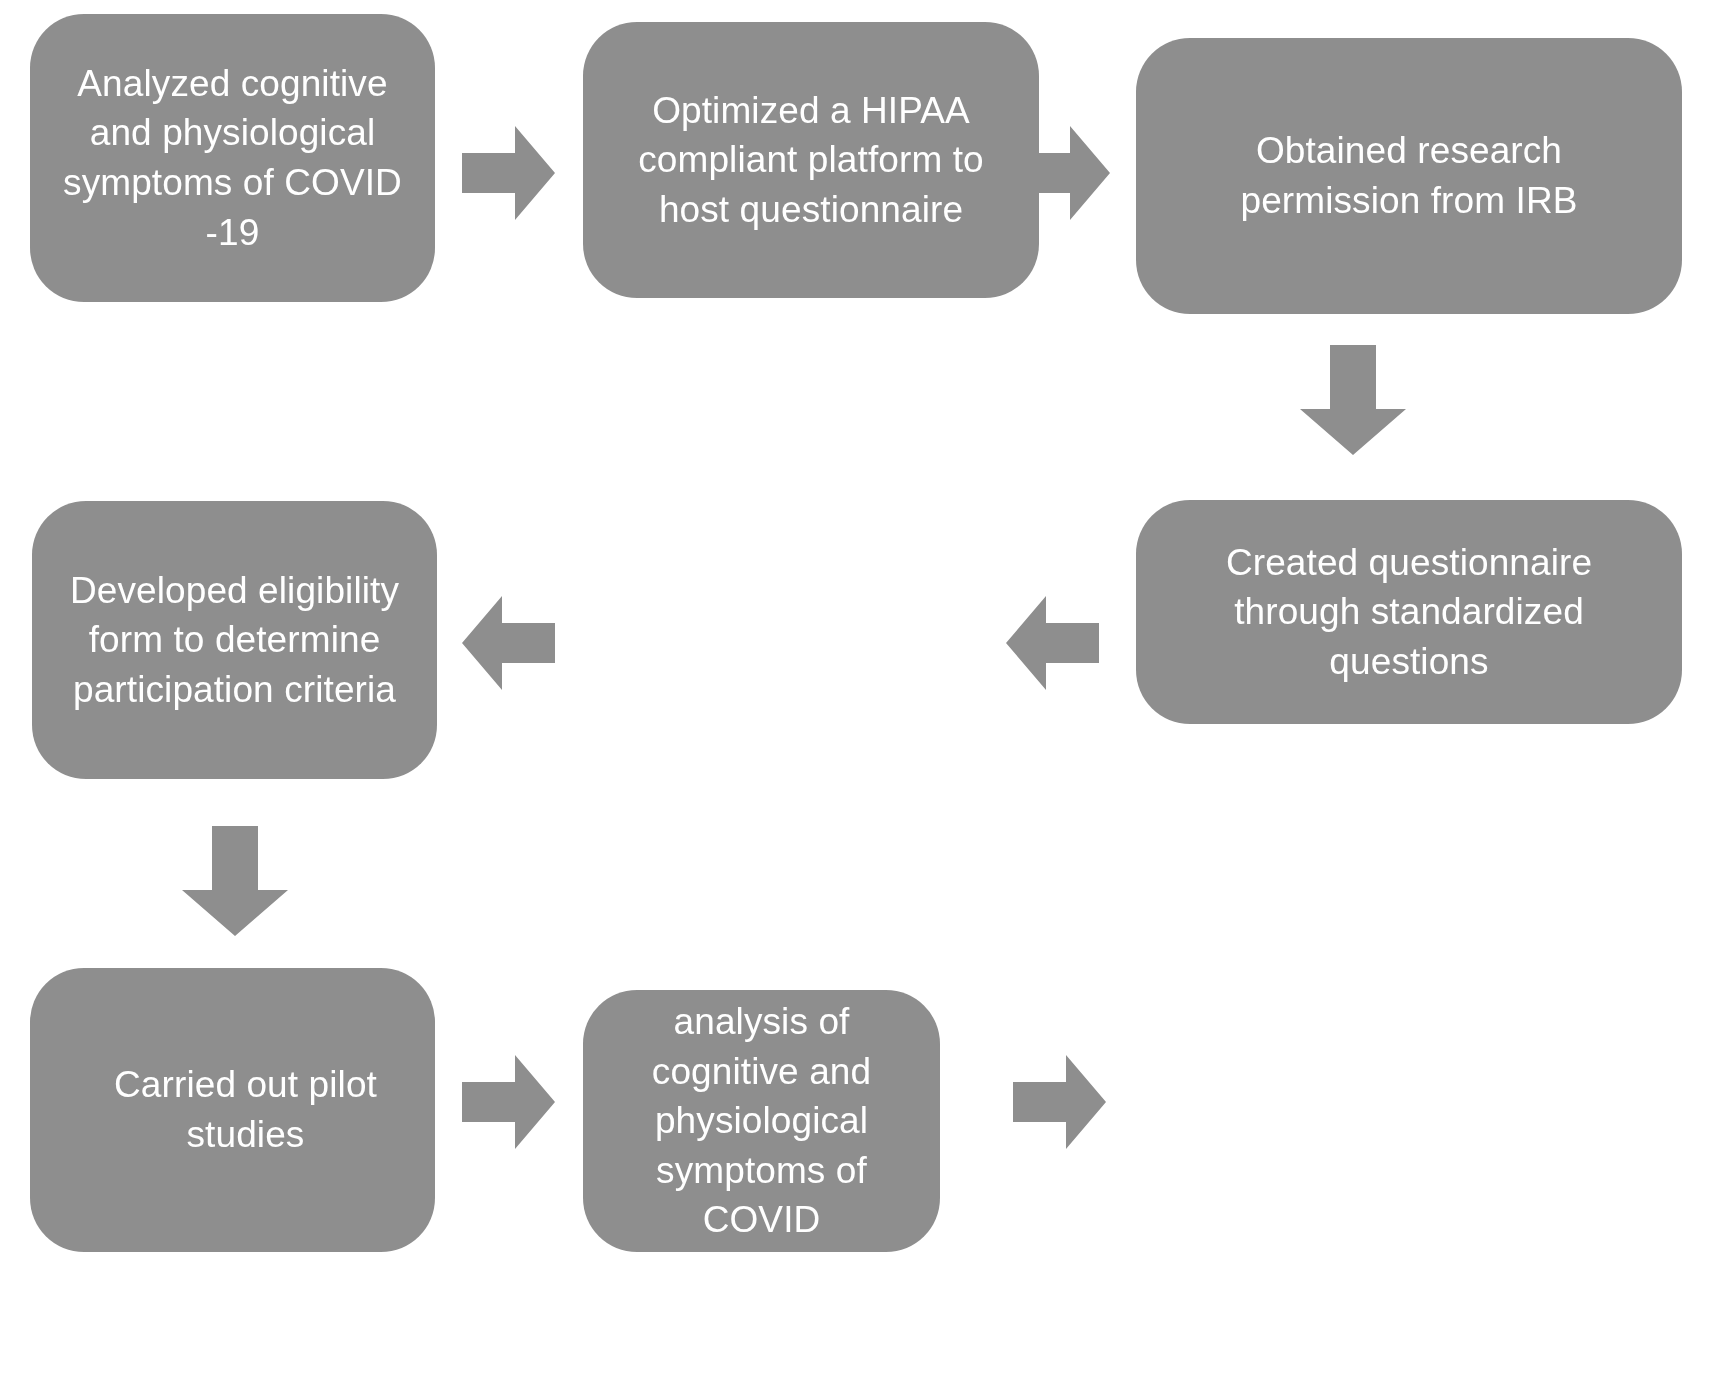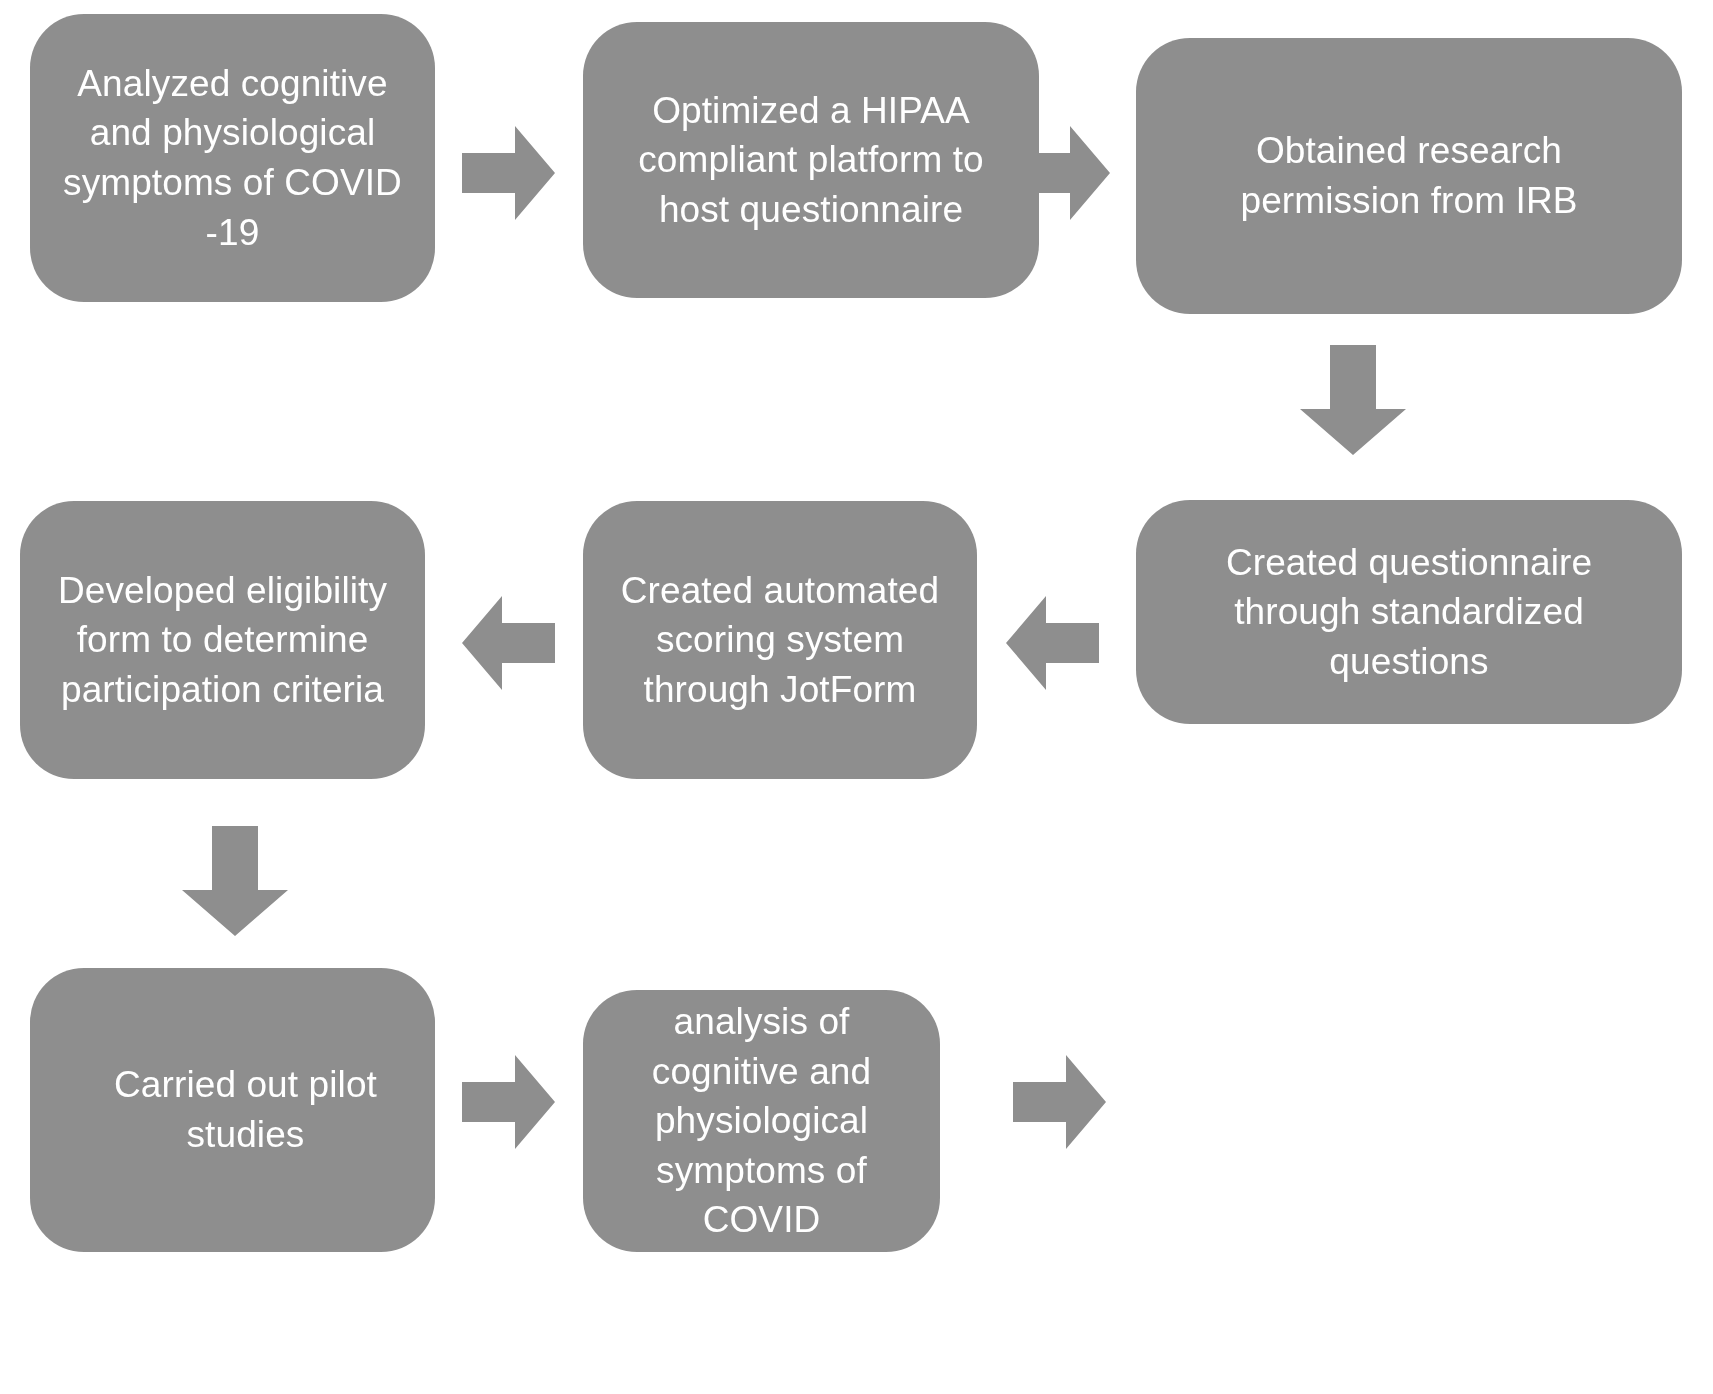--- a/index.html
+++ b/index.html
@@ -42,21 +42,21 @@
     white-space: pre-line;
     color: #ffffff;
   }
 
   
   .n1 { left: 30px;   top: 14px;  width: 405px; height: 288px; }
   .n2 { left: 583px;  top: 22px;  width: 456px; height: 276px; }
   .n3 { left: 1136px; top: 38px;  width: 546px; height: 276px; }
 
   
-  .n4 { left: 20px;   top: 501px; width: 405px; height: 278px; }
+  .n4 { left: 32px;   top: 501px; width: 405px; height: 278px; }
   .n5 { left: 583px;  top: 501px; width: 394px; height: 278px; }
   .n6 { left: 1136px; top: 500px; width: 546px; height: 224px; }
 
   
   .n7 { left: 30px;   top: 968px;  width: 405px; height: 284px; padding-left: 48px; }
   .n8 { left: 583px;  top: 990px;  width: 357px; height: 262px; }
   .n9 { left: 1136px; top: 1000px; width: 546px; height: 252px; }
 
   .arrow {
     position: absolute;
@@ -127,25 +127,20 @@
 form to determine
 participation criteria</span>
   </div>
 
   <div class="arrow a-r2-2">
     <svg width="93" height="94" viewBox="0 0 93 94" aria-hidden="true">
       <polygon points="93,27 40,27 40,0 0,47 40,94 40,67 93,67" fill="#8e8e8e"></polygon>
     </svg>
   </div>
 
-  <div class="node n5">
-    <span class="node-label">Created automated
-scoring system
-through JotForm</span>
-  </div>
 
   <div class="arrow a-r2-1">
     <svg width="93" height="94" viewBox="0 0 93 94" aria-hidden="true">
       <polygon points="93,27 40,27 40,0 0,47 40,94 40,67 93,67" fill="#8e8e8e"></polygon>
     </svg>
   </div>
 
   <div class="node n6">
     <span class="node-label">Created questionnaire
 through standardized

